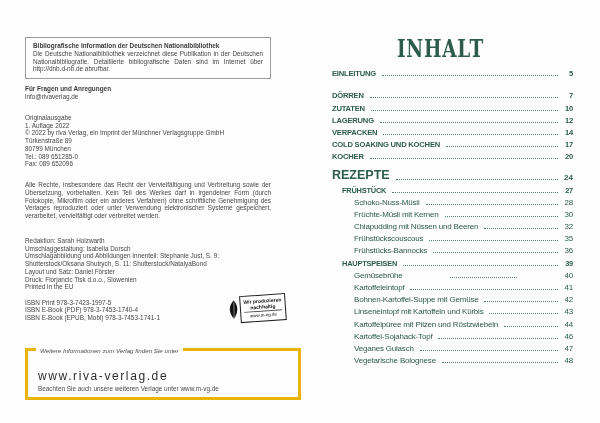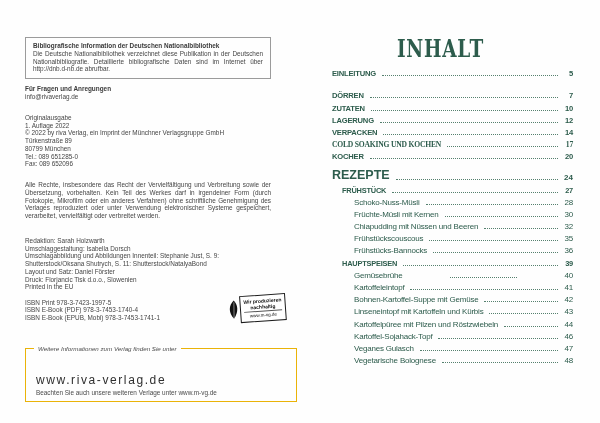--- a/index.html
+++ b/index.html
@@ -30,21 +30,21 @@
   }
   .badge .leaf{width:11px;height:20px;margin-right:1px;flex:none;}
   .badge .bx{
     border:1px solid #1c1c1c;background:#fff;padding:2px 3px;text-align:center;
     font-size:5px;line-height:6px;color:#111;
   }
   .badge .bx .b1{font-weight:bold;}
   .badge .bx .b3{font-size:4.5px;border-top:0.5px solid #555;margin-top:1px;padding-top:0.5px;}
   
   .infobox{
-    top:348px;width:252px;border:1px solid #eab308;padding:23px 8px 5px 10px;
+    top:348px;width:252px;border:3px solid #eab308;padding:17px 8px 5px 10px;
     background:#fefefe;
   }
   .infobox .legend{
     position:absolute;top:-4px;left:8px;background:#fefefe;padding:0 4px;
     font-style:italic;font-size:6.2px;color:#4a4a4a;white-space:nowrap;
   }
   .infobox .url{
     font-size:12px;letter-spacing:1.6px;color:#2e2e2e;margin-top:1px;
   }
   .infobox .note{font-size:6.4px;color:#4a4a4a;margin-top:2px;}
@@ -148,21 +148,21 @@
       <div class="toc-row lvl-top" style="color: rgb(45, 92, 76);">
         <span class="lbl">LAGERUNG</span>
         <span class="leader"></span>
         <span class="pg">12</span>
       </div>
       <div class="toc-row lvl-top" style="color: rgb(45, 92, 76);">
         <span class="lbl">VERPACKEN</span>
         <span class="leader"></span>
         <span class="pg">14</span>
       </div>
-      <div class="toc-row lvl-top" style="color: rgb(45, 92, 76); font-family: Liberation Serif, serif;">
+      <div class="toc-row lvl-top" style="color: rgb(45, 92, 76);">
         <span class="lbl">COLD SOAKING UND KOCHEN</span>
         <span class="leader"></span>
         <span class="pg">17</span>
       </div>
       <div class="toc-row lvl-top" style="color: rgb(45, 92, 76);">
         <span class="lbl">KOCHER</span>
         <span class="leader"></span>
         <span class="pg">20</span>
       </div>
       <div class="toc-row lvl-rezepte gap-sm" style="color: rgb(45, 92, 76);">

